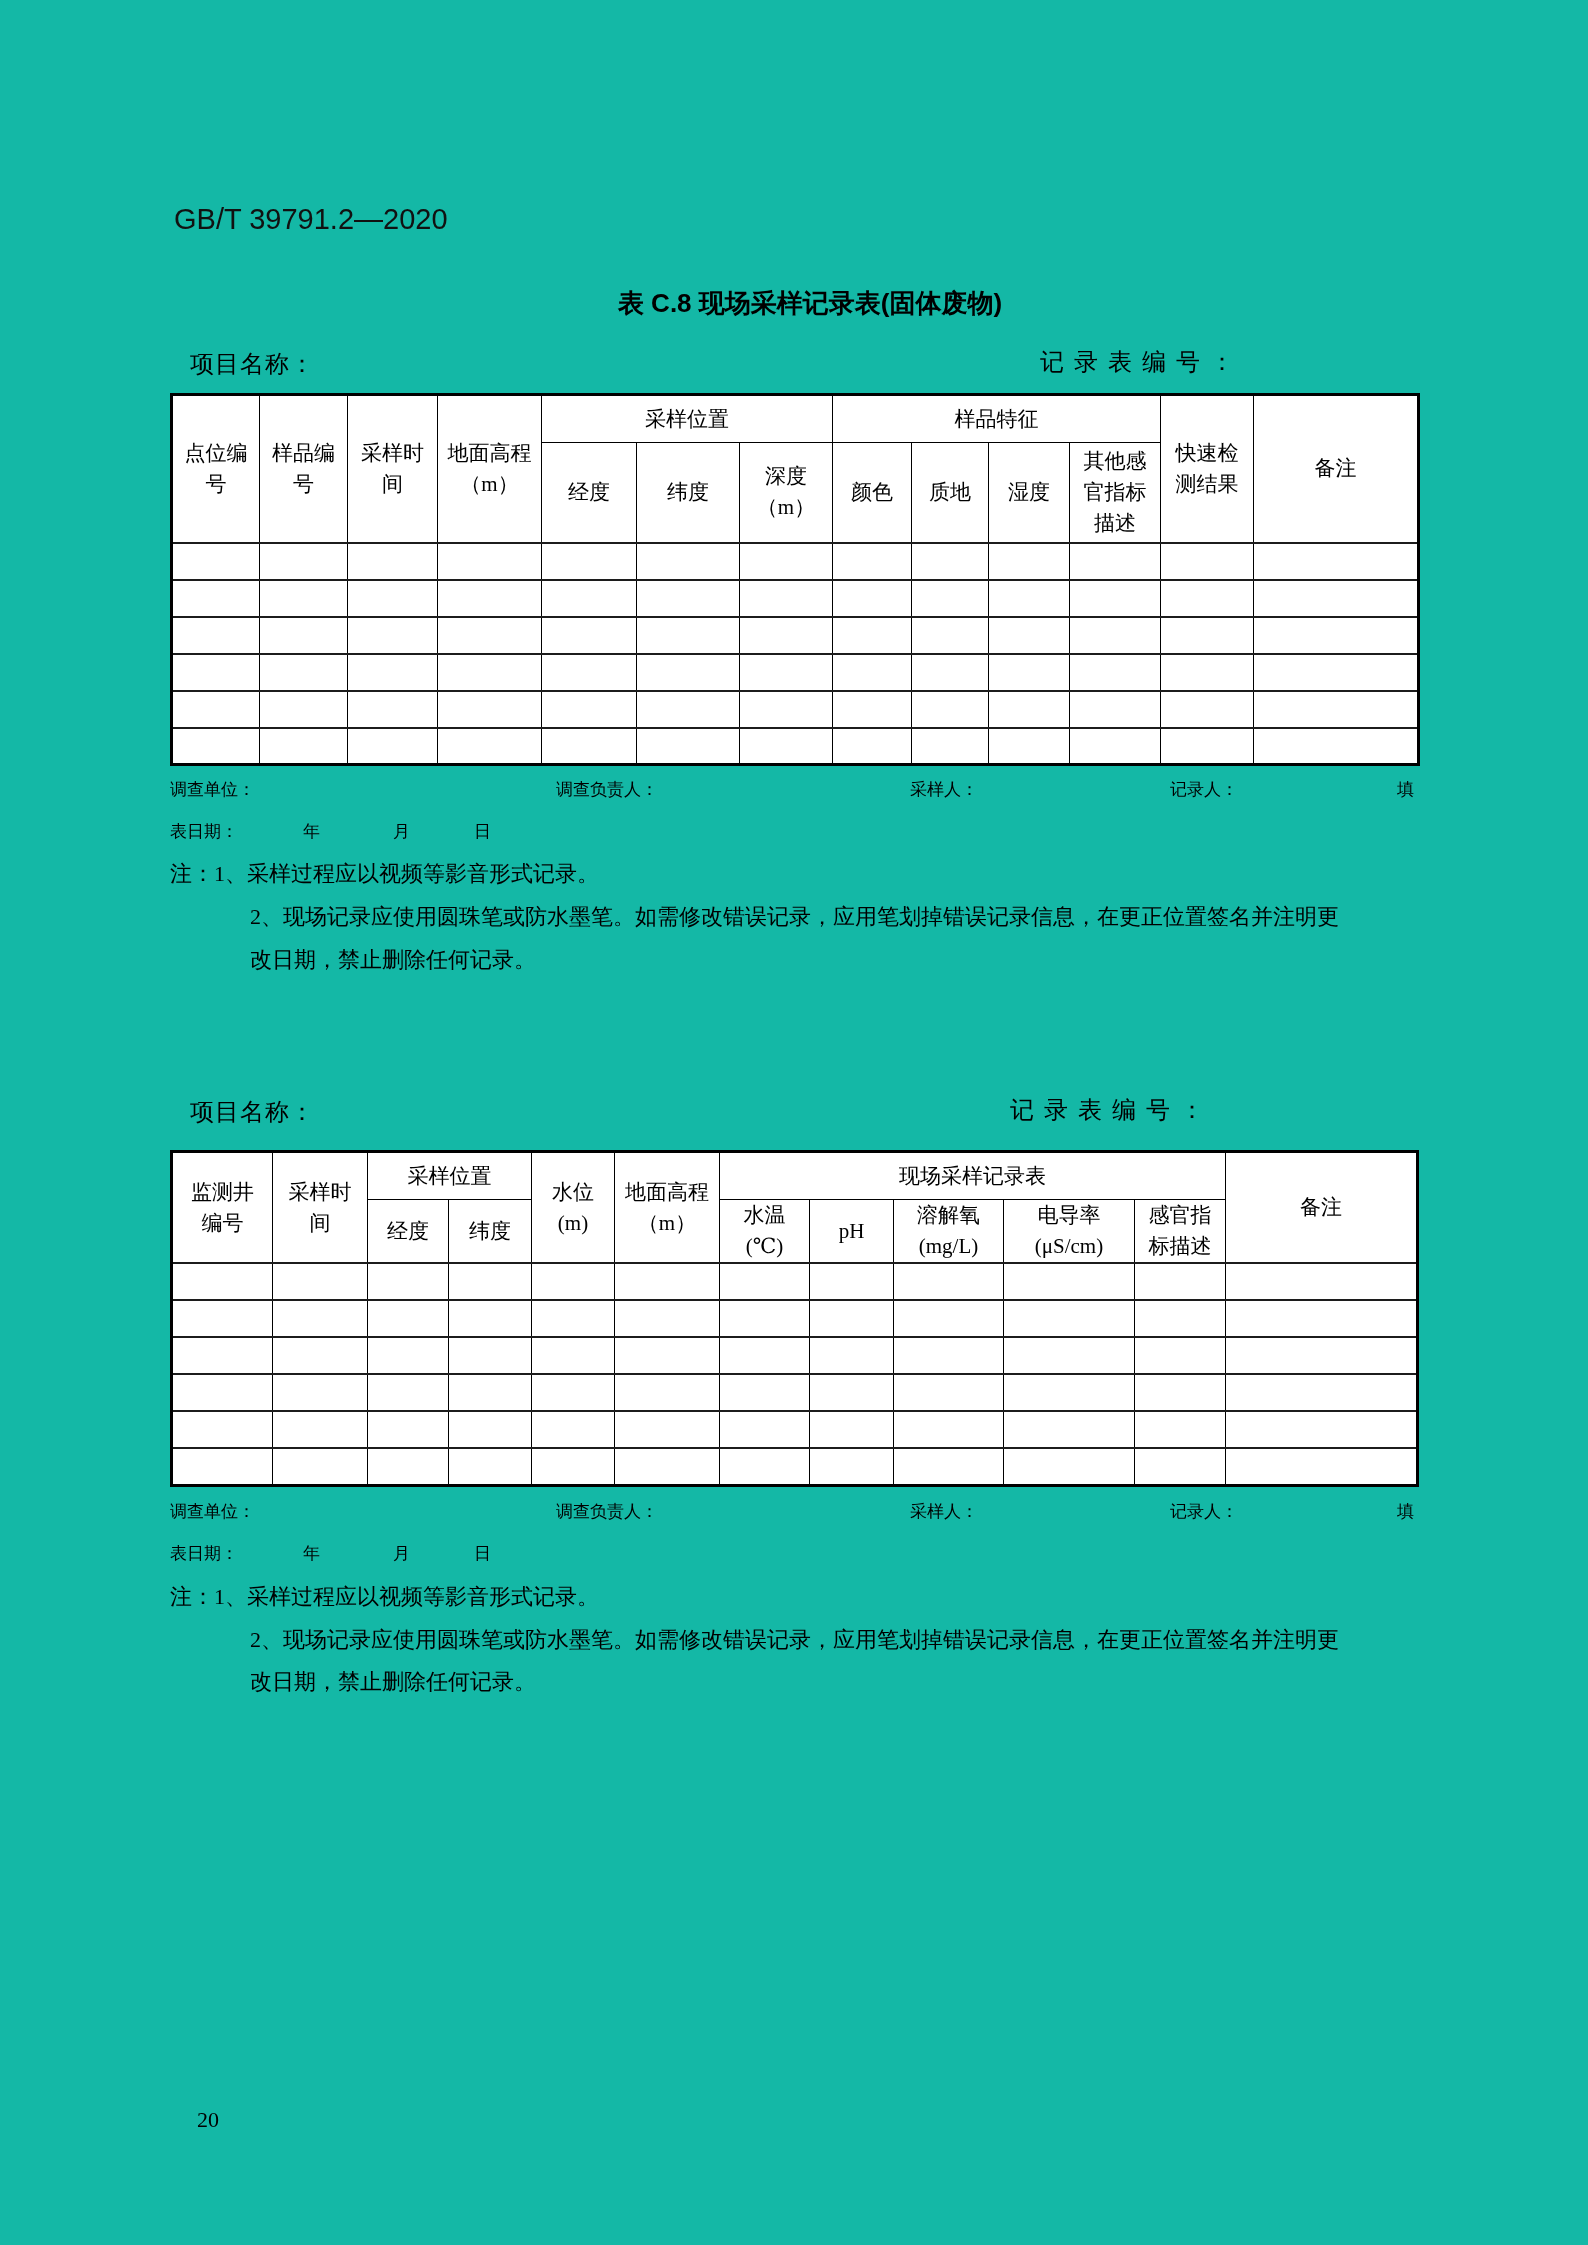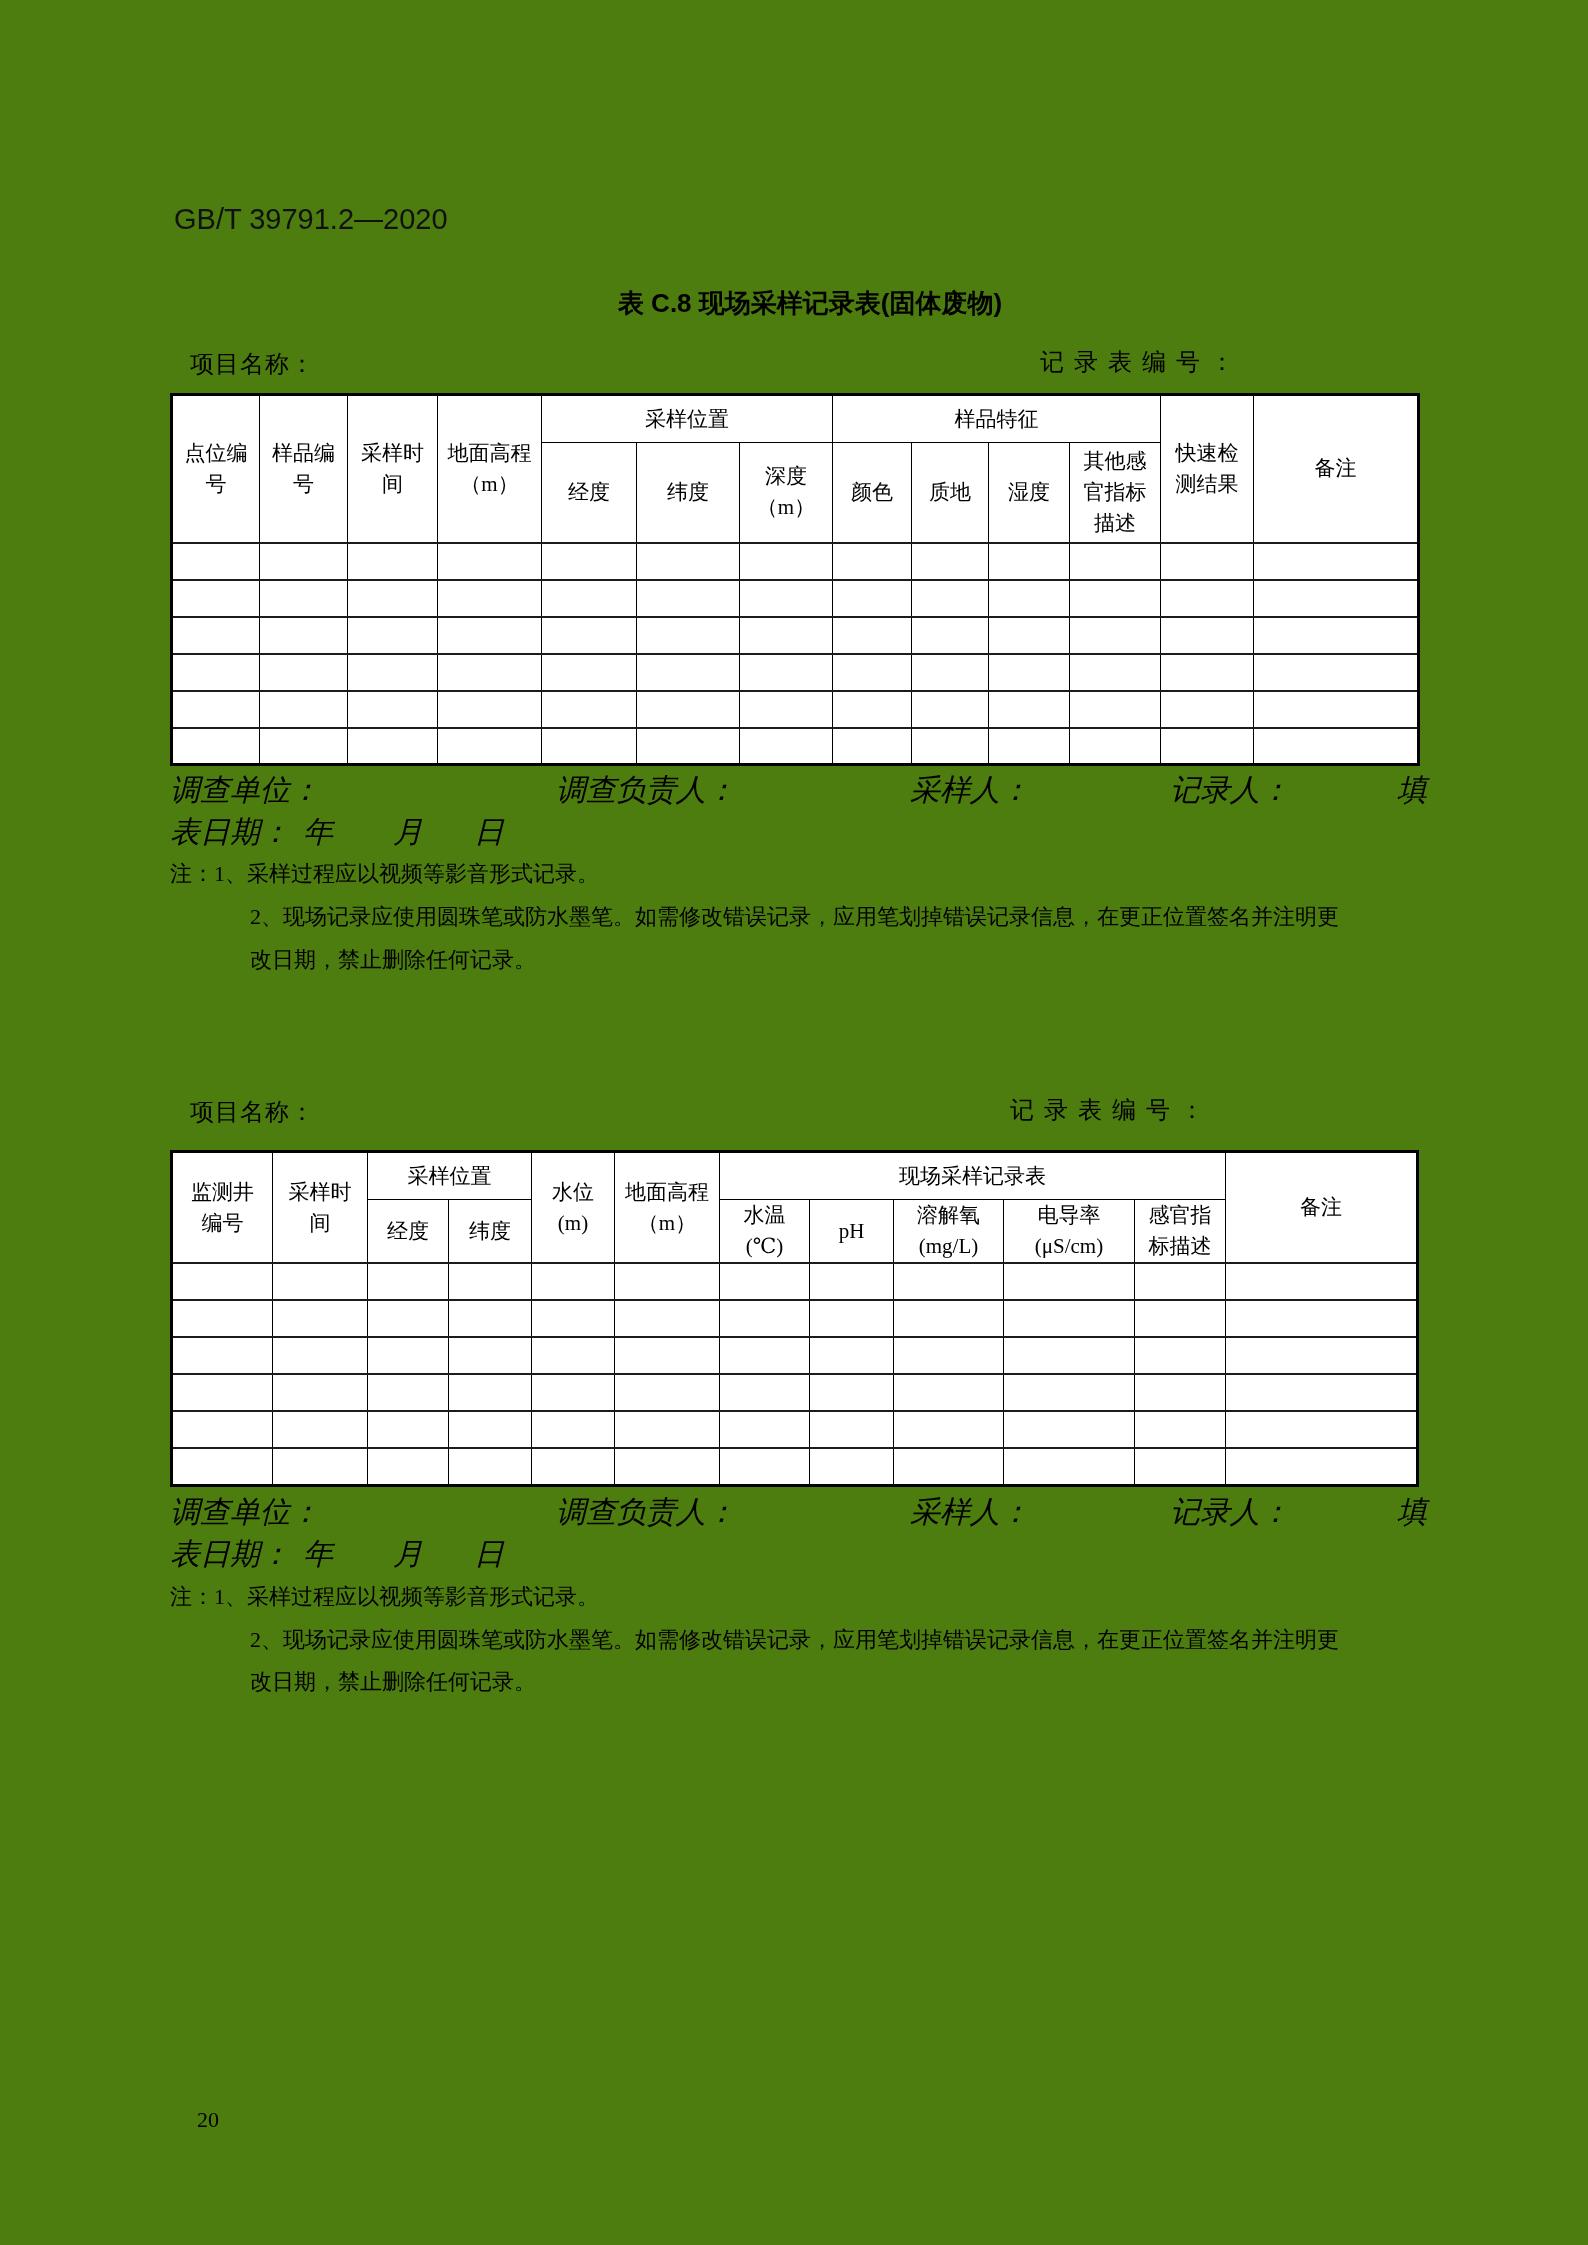--- a/index.html
+++ b/index.html
@@ -1,19 +1,19 @@
 <!DOCTYPE html>
 <html><head>
 <meta charset="utf-8">
 <style>
   html, body { margin:0; padding:0; background:#ffffff; }
   .page {
     position:relative;
     width:1588px; height:2245px;
-    background:#4d7c0f;
+    background:#14b8a6;
     color:#000;
     font-family:"Liberation Serif","DejaVu Serif",serif;
     overflow:hidden;
   }
   .doc-code {
     position:absolute; left:174px; top:203px;
     font-family:"Liberation Sans","DejaVu Sans",sans-serif;
     font-size:29px; line-height:32px; color:#111;
   }
   .sec-title {
@@ -34,21 +34,21 @@
     font-weight:normal; font-size:21px; line-height:31px;
     text-align:center; vertical-align:middle;
     white-space:pre-line; font-family:"Liberation Serif","DejaVu Serif",serif;
   }
   .t1 tr.group { height:48px; }
   .t1 tr.leaf  { height:100px; }
   .t2 tr.group { height:48px; }
   .t2 tr.leaf  { height:63px; }
   table.t tbody tr { height:37px; }
   table.t tbody td { border-top:2px solid #1c1c1c; }
-  .fitem { position:absolute; font-size:30px; line-height:28px; white-space:nowrap;font-style:italic; }
+  .fitem { position:absolute; font-size:17px; line-height:28px; white-space:nowrap; }
   .note  { position:absolute; font-size:22px; line-height:28px; white-space:nowrap; }
   .pageno { position:absolute; left:197px; top:2064px; font-size:22px;margin-top:43px; }
 </style>
 </head>
 <body>
 
 <div class="page">
 
   <div class="doc-code">GB/T 39791.2—2020</div>
 

